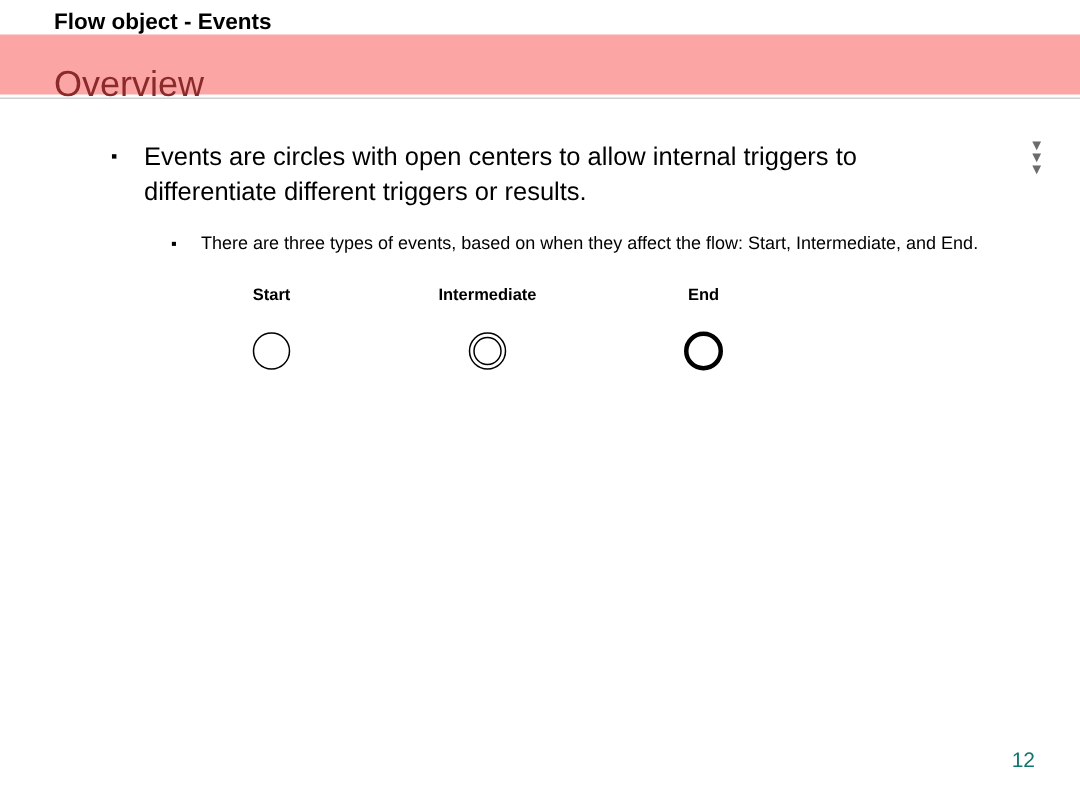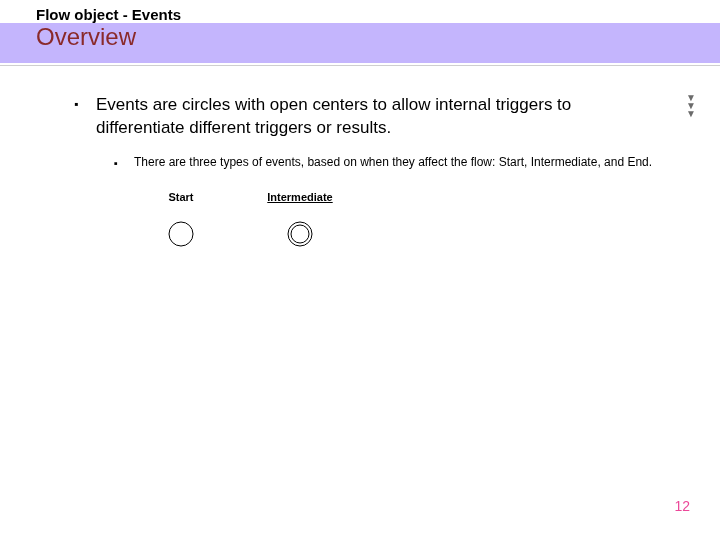--- a/index.html
+++ b/index.html
@@ -1,38 +1,38 @@
 <!DOCTYPE html>
 <html><head>
 <meta charset="utf-8">
 <style>
   * { box-sizing: border-box; margin: 0; padding: 0; }
   html, body { width: 720px; height: 540px; font-family: Arial, Helvetica, sans-serif; background: #fff; color: #000; }
   .slide { position: relative; width: 720px; height: 528px; }
   .header { position: relative; height: 66px; }
-  .header-bar { background: #c4b5fd; height: 40px; margin-top: 0; padding-top: 0; }
+  .header-bar { background: #fca5a5; height: 40px; margin-top: 0; padding-top: 20px; }
   .kicker { font-size: 15px; font-weight: bold; color: #000; padding: 6px 0 0 36px; background: #fff; }
   .title { font-size: 24px; color: #8a2a2a; padding-left: 36px; line-height: 1.2; }
   .header-rule { border: none; border-top: 1px solid #cfcfcf; margin-top: 2px; }
   .corner-arrows { position: absolute; right: 24px; top: 94px; display: flex; flex-direction: column; gap: -2px; }
   .corner-arrows span { font-size: 10px; color: #6b6b6b; line-height: 8px; }
   .content { padding: 28px 56px 0 56px; }
   ul.level1 { list-style: none; }
   ul.level1 > li { position: relative; padding-left: 40px; font-size: 17px; line-height: 1.35; margin-bottom: 36px; }
   ul.level1 > li::before { content: "\25AA"; position: absolute; left: 18px; top: 2px; font-size: 12px; color: #000; }
   ul.level2 { list-style: none; margin-top: 14px; }
   ul.level2 > li { position: relative; padding-left: 38px; font-size: 12px; line-height: 1.35; }
   ul.level2 > li::before { content: "\25AA"; position: absolute; left: 18px; top: 2px; font-size: 11px; color: #000; }
   .diagram { margin: 20px 0 0 50px; }
-  .event-row { display: flex; gap: 39px; align-items: center; }
+  .event-row { display: flex; gap: 64px; align-items: center; }
   .event-col { display: flex; flex-direction: column; align-items: center; width: 70px; }
-  .event-col.wide { width: 90px; text-decoration: underline; }
+  .event-col.wide { width: 90px; }
   .event-label { font-size: 11px; font-weight: bold; margin-bottom: 14px; }
   svg.event-circle { display: block; }
-  .pagenum { position: absolute; right: 30px; bottom: 14px; font-size: 14px; color: #ec4899; }
+  .pagenum { position: absolute; right: 30px; bottom: 14px; font-size: 14px; color: #0f766e; }
 </style>
 </head>
 <body>
 
 <div class="slide">
   <div class="header">
     <div class="kicker">Flow object - Events</div>
     <div class="header-bar">
       <div class="title">Overview</div>
     </div>
@@ -61,20 +61,26 @@
                 <circle cx="15" cy="15" r="12" fill="none" stroke="#000" stroke-width="1"></circle>
               </svg>
             </div>
             <div class="event-col wide">
               <div class="event-label">Intermediate</div>
               <svg class="event-circle" width="30" height="30" viewBox="0 0 30 30">
                 <circle cx="15" cy="15" r="12" fill="none" stroke="#000" stroke-width="1"></circle>
                 <circle cx="15" cy="15" r="9" fill="none" stroke="#000" stroke-width="1"></circle>
               </svg>
             </div>
+            <div class="event-col">
+              <div class="event-label">End</div>
+              <svg class="event-circle" width="30" height="30" viewBox="0 0 30 30">
+                <circle cx="15" cy="15" r="11.5" fill="none" stroke="#000" stroke-width="3"></circle>
+              </svg>
+            </div>
           </div>
         </div>
       </li>
     </ul>
   </div>
 
   <div class="pagenum">12</div>
 </div>
 
 </body></html>

